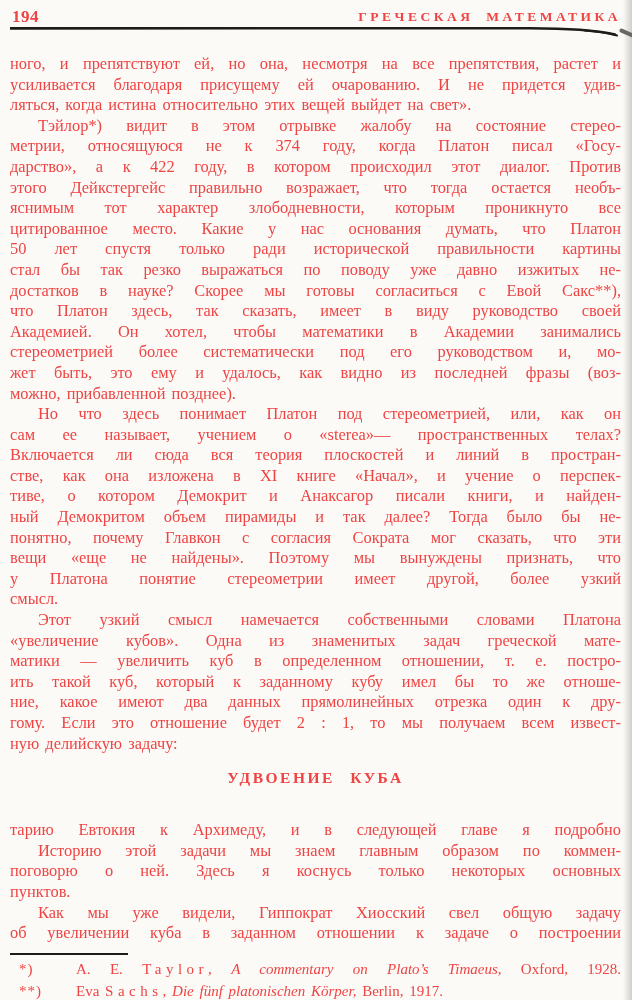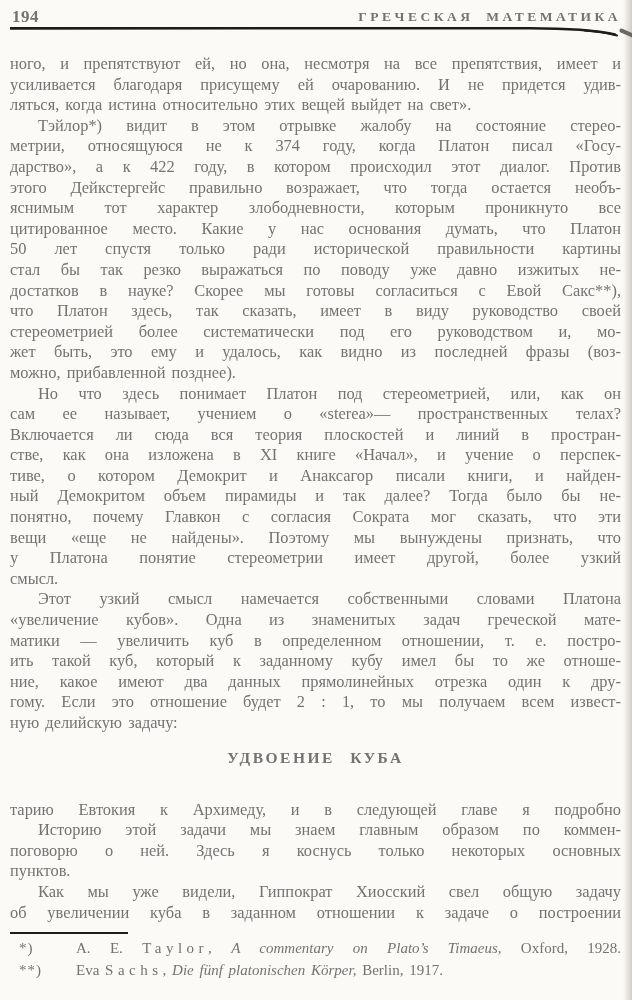--- a/index.html
+++ b/index.html
@@ -5,21 +5,21 @@
   html, body { margin: 0; padding: 0; }
   body {
     width: 632px; height: 1000px;
     background: #e8e6e2;
     font-family: "Liberation Serif", "DejaVu Serif", serif;
   }
   .page {
     position: relative;
     width: 632px; height: 1000px;
     background: #fbfaf7;
-    color: #737373;
+    color: #ef4444;
     overflow: hidden;
   }
   .content {
     position: absolute;
     left: 10px; right: 11px; top: 7px;
   }
   
   .pg-header { position: relative; height: 19px; }
   .pg-num {
     position: absolute; left: 2px; top: 0;
@@ -95,35 +95,36 @@
       <span class="run-title">ГРЕЧЕСКАЯ МАТЕМАТИКА</span>
     </div>
 
     <svg class="rule-svg" width="611" height="12" viewBox="0 0 611 12">
       <path d="M0 2.4 L520 2.2 C560 2.2 585 4.0 605 8.5" stroke="#1e1c1a" stroke-width="2.6" fill="none" stroke-linecap="round"></path>
       <path d="M575 4.5 C590 5.5 600 7.5 607 9.5" stroke="#1e1c1a" stroke-width="2.2" fill="none" stroke-linecap="round"></path>
     </svg>
 
     <div class="body-text">
         <div class="paragraph">
-          <div class="line">ного, и препятствуют ей, но она, несмотря на все препятствия, имеет и</div>
+          <div class="line">ного, и препятствуют ей, но она, несмотря на все препятствия, растет и</div>
           <div class="line">усиливается благодаря присущему ей очарованию. И не придется удив-</div>
           <div class="line no-just">ляться, когда истина относительно этих вещей выйдет на свет».</div>
         </div>
         <div class="paragraph">
           <div class="line indent">Тэйлор*) видит в этом отрывке жалобу на состояние стерео-</div>
           <div class="line">метрии, относящуюся не к 374 году, когда Платон писал «Госу-</div>
           <div class="line">дарство», а к 422 году, в котором происходил этот диалог. Против</div>
           <div class="line">этого Дейкстергейс правильно возражает, что тогда остается необъ-</div>
           <div class="line">яснимым тот характер злободневности, которым проникнуто все</div>
           <div class="line">цитированное место. Какие у нас основания думать, что Платон</div>
           <div class="line">50 лет спустя только ради исторической правильности картины</div>
           <div class="line">стал бы так резко выражаться по поводу уже давно изжитых не-</div>
           <div class="line">достатков в науке? Скорее мы готовы согласиться с Евой Сакс**),</div>
           <div class="line">что Платон здесь, так сказать, имеет в виду руководство своей</div>
+          <div class="line">Академией. Он хотел, чтобы математики в Академии занимались</div>
           <div class="line">стереометрией более систематически под его  руководством и, мо-</div>
           <div class="line">жет быть, это ему и удалось, как видно из последней фразы (воз-</div>
           <div class="line no-just">можно,  прибавленной  позднее).</div>
         </div>
         <div class="paragraph">
           <div class="line indent">Но что здесь понимает Платон под стереометрией, или, как он</div>
           <div class="line">сам ее называет, учением о «sterea»— пространственных телах?</div>
           <div class="line">Включается ли сюда вся теория плоскостей и линий в простран-</div>
           <div class="line">стве, как она изложена в XI книге «Начал», и учение о перспек-</div>
           <div class="line">тиве, о котором Демокрит и Анаксагор писали книги, и найден-</div>

